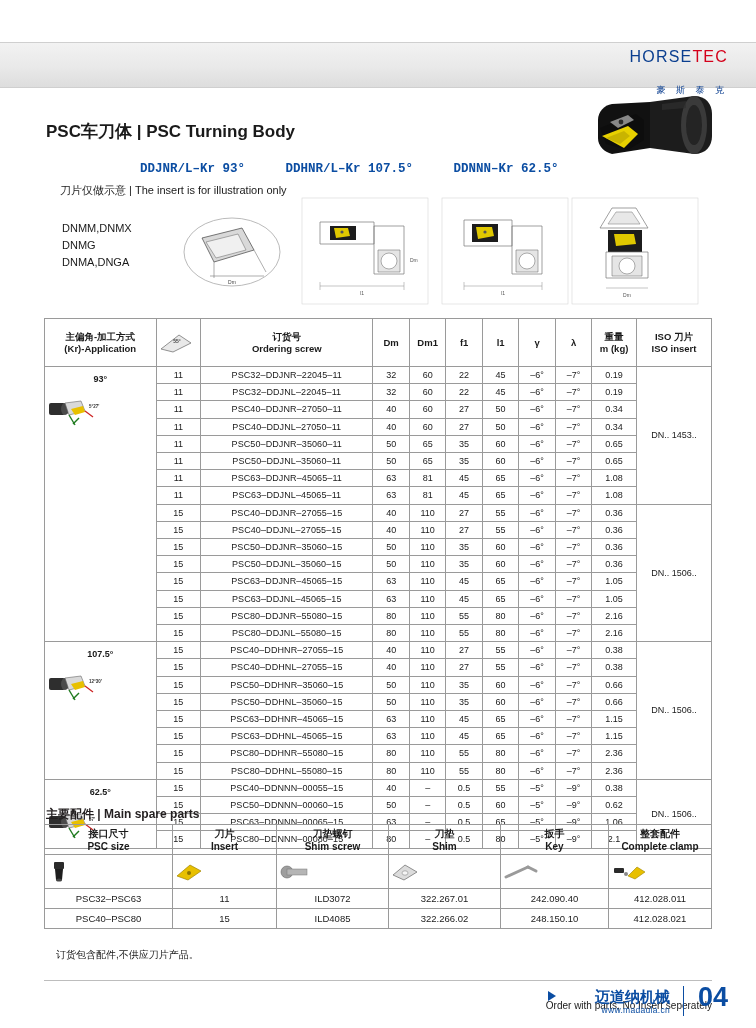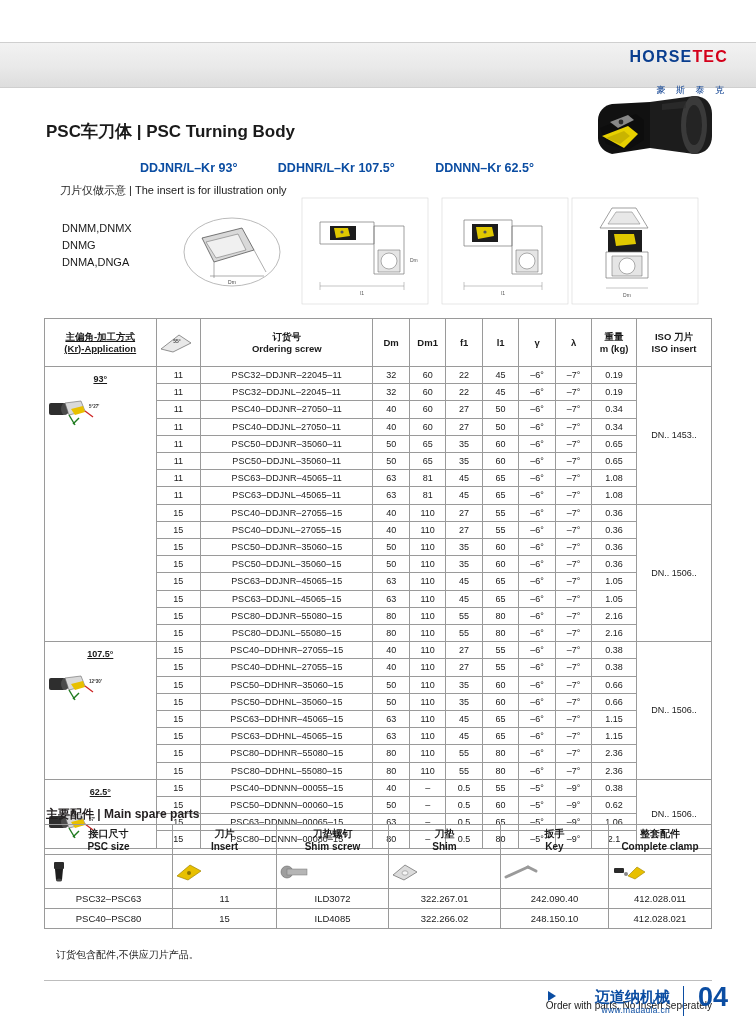--- a/index.html
+++ b/index.html
@@ -18,37 +18,37 @@
   .header-band {
     position: absolute; left: 0; top: 42px; width: 756px; height: 46px;
     background: linear-gradient(to bottom, #f2f2f2 0%, #e9e9e9 55%, #dddddd 100%);
     border-top: 1px solid #cfcfcf;
     border-bottom: 1px solid #cfcfcf;
   }
   .brand {
     position: absolute; right: 28px; top: 48px; text-align: right;
   }
   .brand-name {
-    font-size: 16px; font-weight: bold; letter-spacing: 1.2px; color: #0a3e8f;
+    font-size: 16px; font-weight: normal; letter-spacing: 1.2px; color: #0a3e8f;
     line-height: 18px;
     text-align: right;
   }
   .brand-name .red { color: #d4001a; }
   .brand-sub {
     font-size: 9px; letter-spacing: 4px; color: #0a3e8f; margin-top: 18px;
   }
 
   
   .title-main {
     position: absolute; left: 46px; top: 120px;
     font-size: 17px; font-weight: bold; color: #1a1a1a;
   }
   .title-codes { position: absolute; left: 140px; top: 158px; width: 560px; }
   .title-codes span {
-    color: #0b4da2; font-weight: bold; font-size: 12.5px; margin-right: 36px;
+    color: #0b4da2; font-weight: bold; font-size: 12.5px; margin-right: 36px; font-family: Liberation Mono, monospace;
   }
   .subtitle {
     position: absolute; left: 60px; top: 183px;
     font-size: 11px; color: #1a1a1a;
   }
   .insert-list {
     position: absolute; left: 62px; top: 220px;
     font-size: 11px; line-height: 17px; color: #1a1a1a;
   }
 
@@ -74,21 +74,21 @@
     color: #1a1a1a;
   }
   .main-table thead th {
     background: #ffffff;
     font-weight: bold;
     height: 48px;
     line-height: 12px;
     font-size: 9.5px;
   }
   .main-table tbody td { height: 16.2px; line-height: 16.2px; font-size: 9px; }
-  .col-app { width: 110px; text-decoration: underline; }
+  .col-app { width: 110px; }
   .col-pic { width: 44px; }
   .col-code { width: 170px; }
   .col-n { width: 36px; }
   .col-iso { width: 74px; }
   .code-cell { letter-spacing: .1px; }
   .app-cell { vertical-align: top; font-weight: bold; font-size: 11px; position: relative; }
   .app-label { display: block; margin-top: 4px; }
   .app-img { display:block; margin: 4px auto 0 auto; }
 
   

